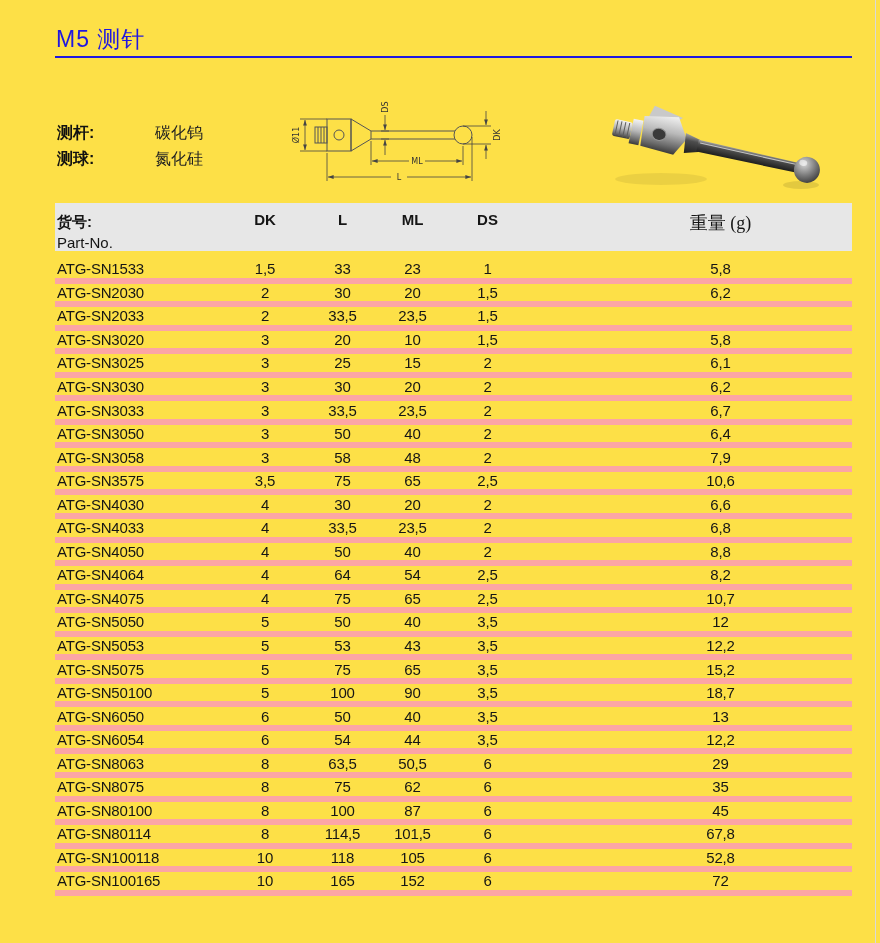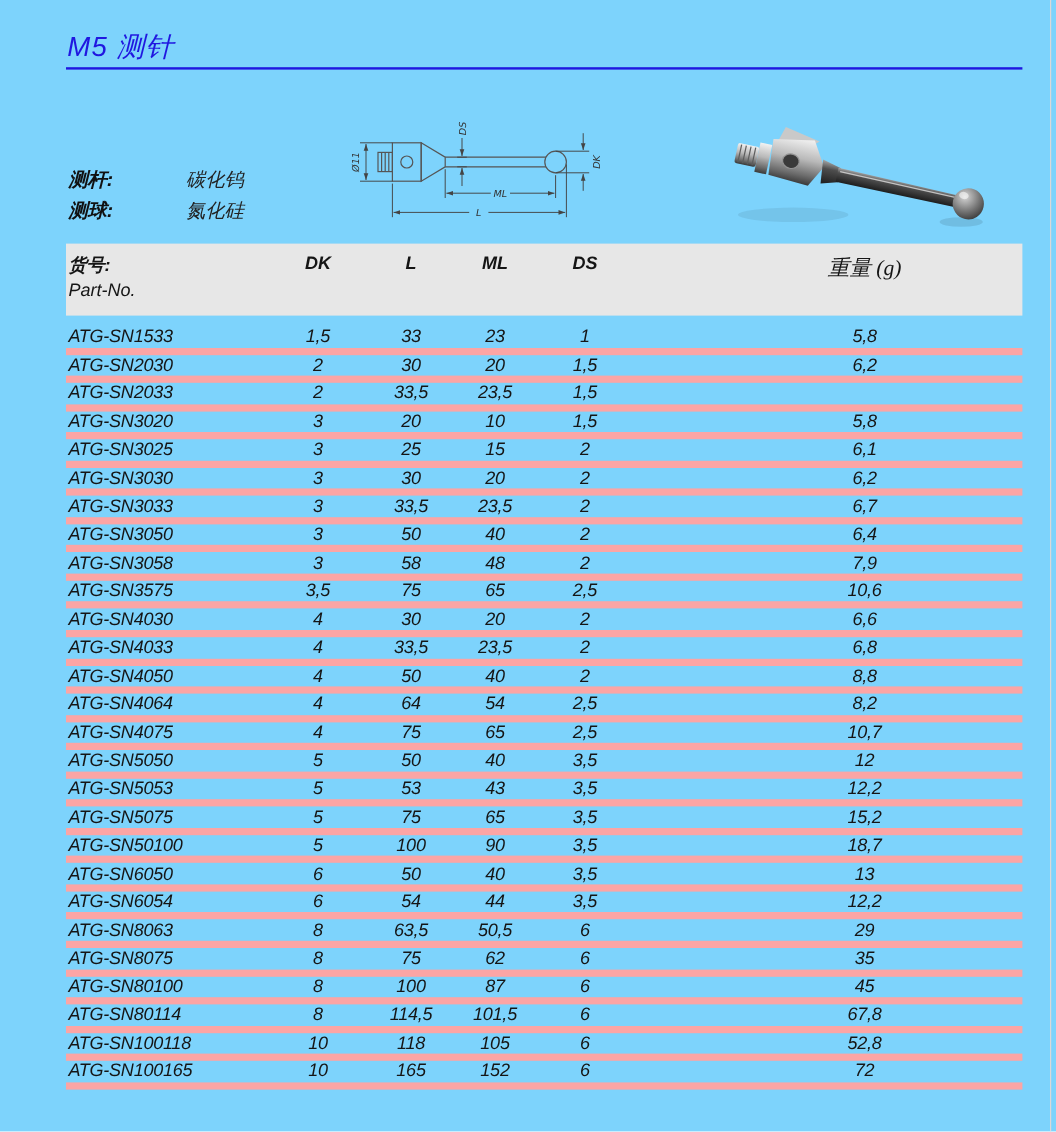--- a/index.html
+++ b/index.html
@@ -1,42 +1,41 @@
 <!DOCTYPE html>
 <html><head>
 <meta charset="utf-8">
 <style>
   html,body{margin:0;padding:0;background:#ffffff;}
   .page{
     position:relative;
     width:880px;height:943px;
-    background:#7dd3fc;
+    background:#fde047;
     font-family:"Liberation Sans",sans-serif;
     color:#151515;
     overflow:hidden;
-    font-style:italic;
   }
   .right-border{position:absolute;left:875px;top:0;width:1px;height:943px;background:#d9d9d9;}
   .page-title{
     position:absolute;left:56px;top:24px;
     font-size:23px;font-weight:500;letter-spacing:1px;
     color:#2017e0;white-space:nowrap;
   }
   .title-rule{position:absolute;left:55px;top:56px;width:797px;height:2px;background:#2017e0;}
-  .specs{position:absolute;left:57px;top:138px;font-size:16px;line-height:26px;}
+  .specs{position:absolute;left:57px;top:120px;font-size:16px;line-height:26px;}
   .spec-row{display:flex;}
   .spec-label{font-weight:bold;width:98px;color:#111;}
   .spec-value{font-family:"Liberation Serif",serif;color:#222;}
   .diagram-wrap{position:absolute;left:285px;top:95px;width:225px;height:100px;}
   .photo-wrap{position:absolute;left:595px;top:85px;width:240px;height:120px;}
   .dim-text{font-family:"DejaVu Sans",sans-serif;font-size:8px;fill:#333;}
   
   .spec-table{position:absolute;left:55px;top:203px;width:797px;}
   .thead{
-    background:#e7e7e7;height:60px;
+    background:#e7e7e7;height:48px;
     display:grid;grid-template-columns:165px 90px 65px 75px 75px 1fr;
     align-items:start;padding-top:4px;box-sizing:border-box;
   }
   .th{font-size:15px;font-weight:bold;text-align:center;padding-top:4px;}
   .th-part{text-align:left;padding-left:2px;}
   .th-part .cn{font-size:15px;font-weight:bold;line-height:21px;}
   .th-part .en{font-size:15px;font-weight:normal;line-height:21px;}
   .th-weight{font-family:"Liberation Serif",serif;font-weight:normal;font-size:18px;padding-left:64px;}
   .tbody{margin-top:9px;}
   .trow{

